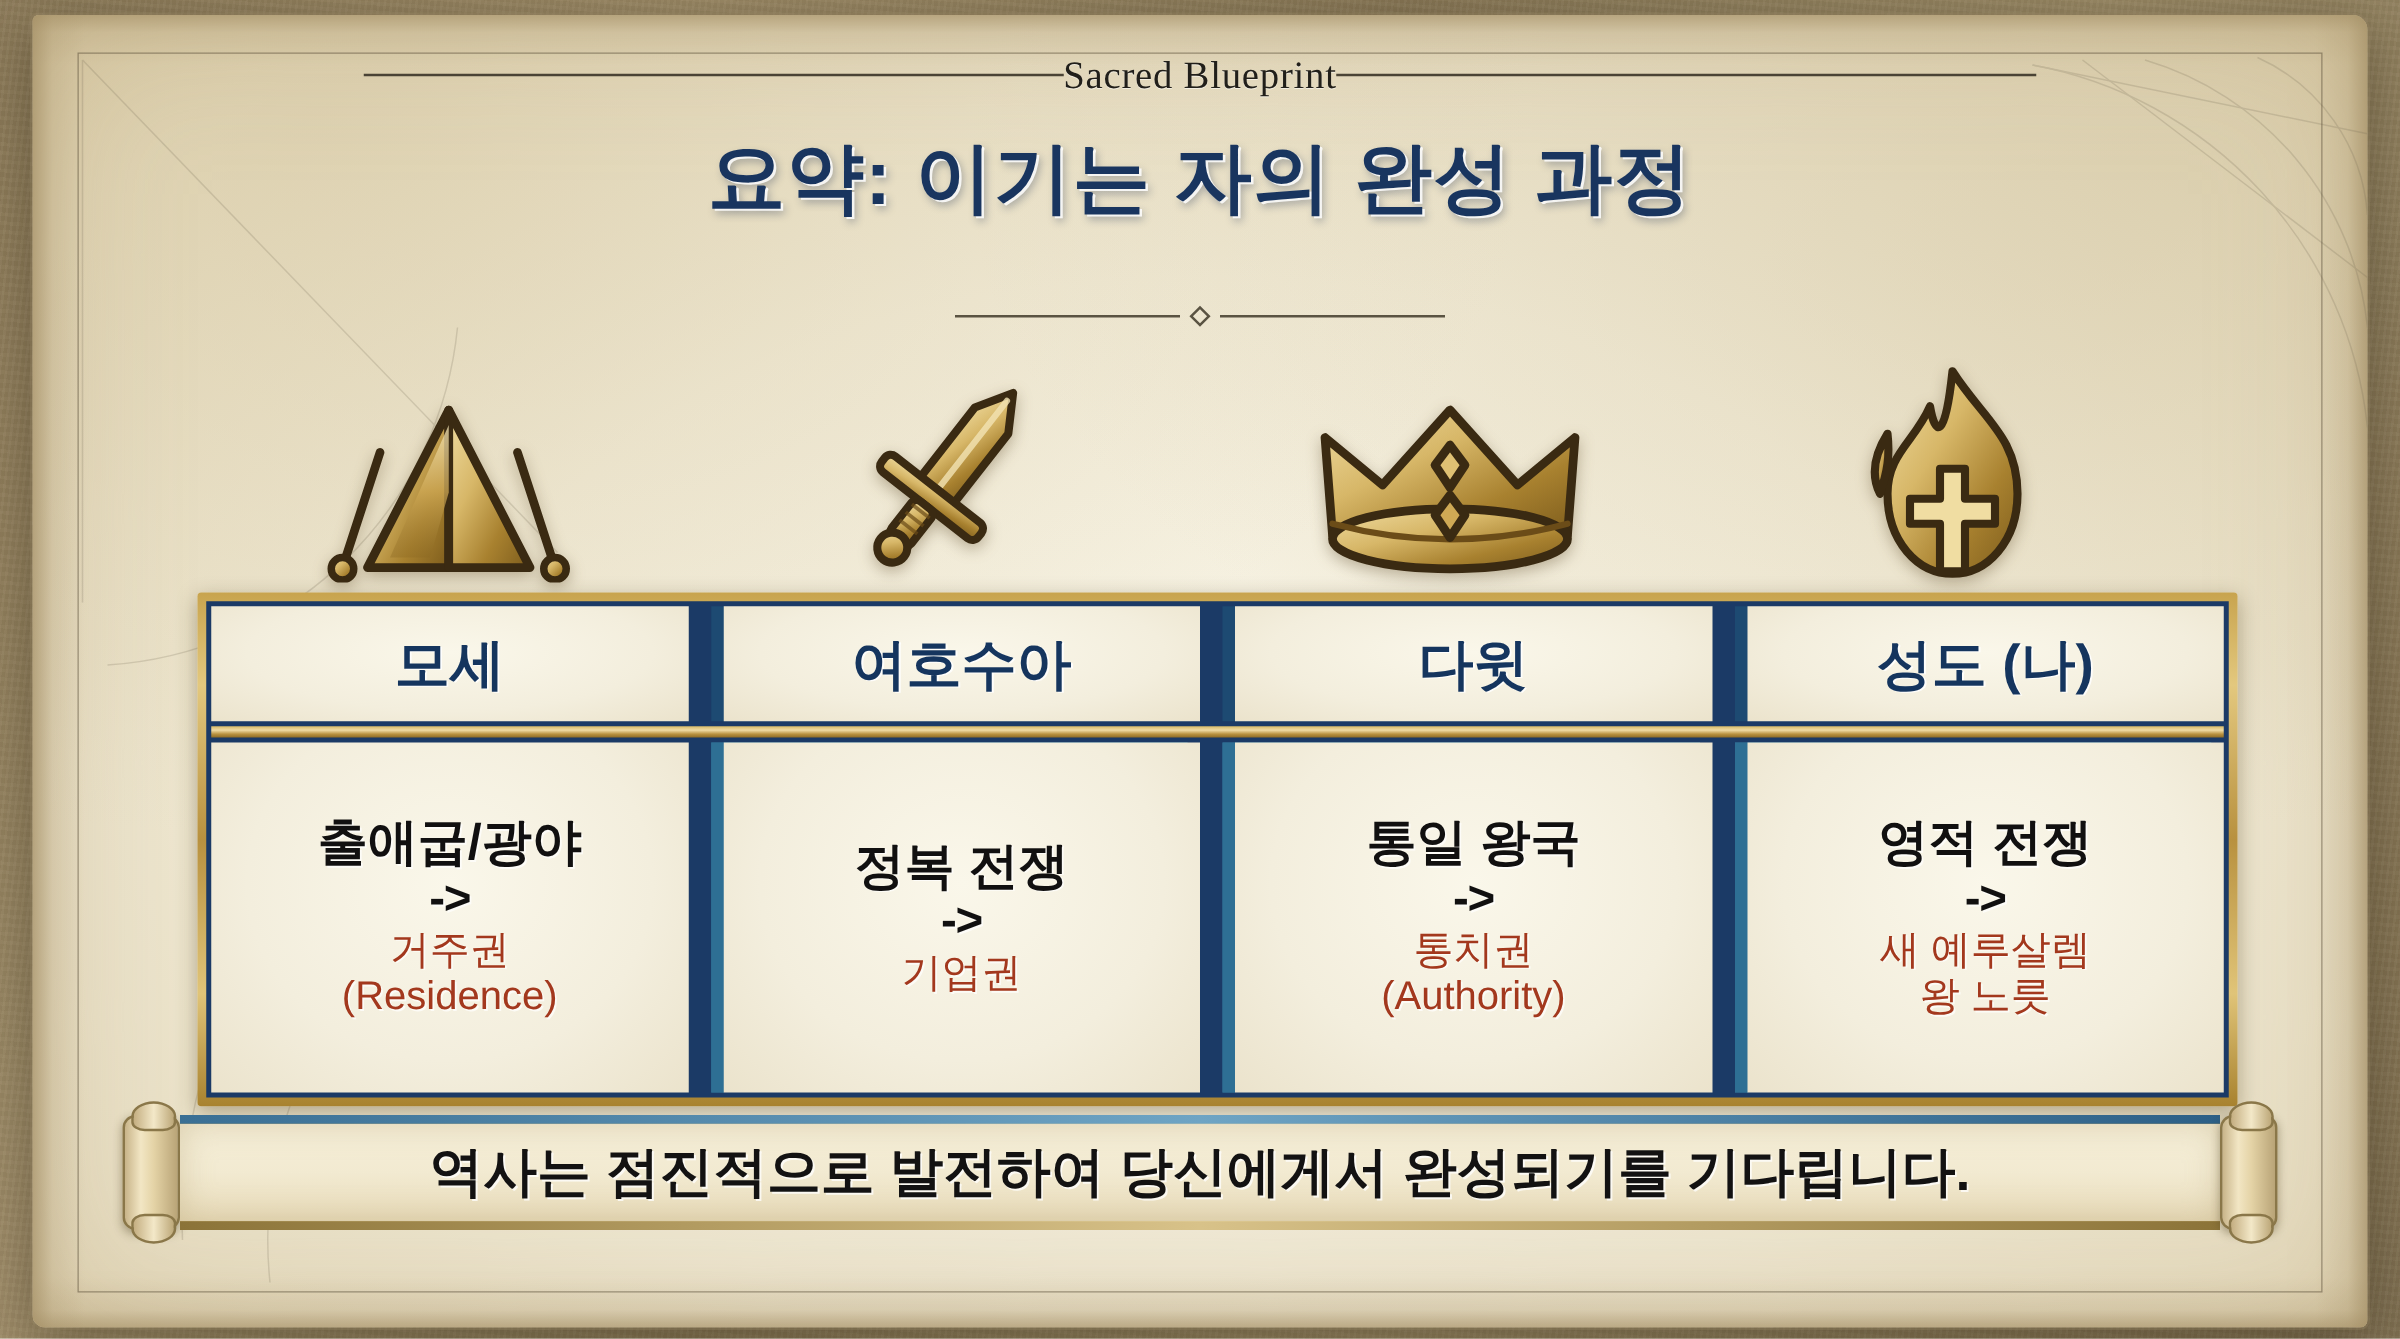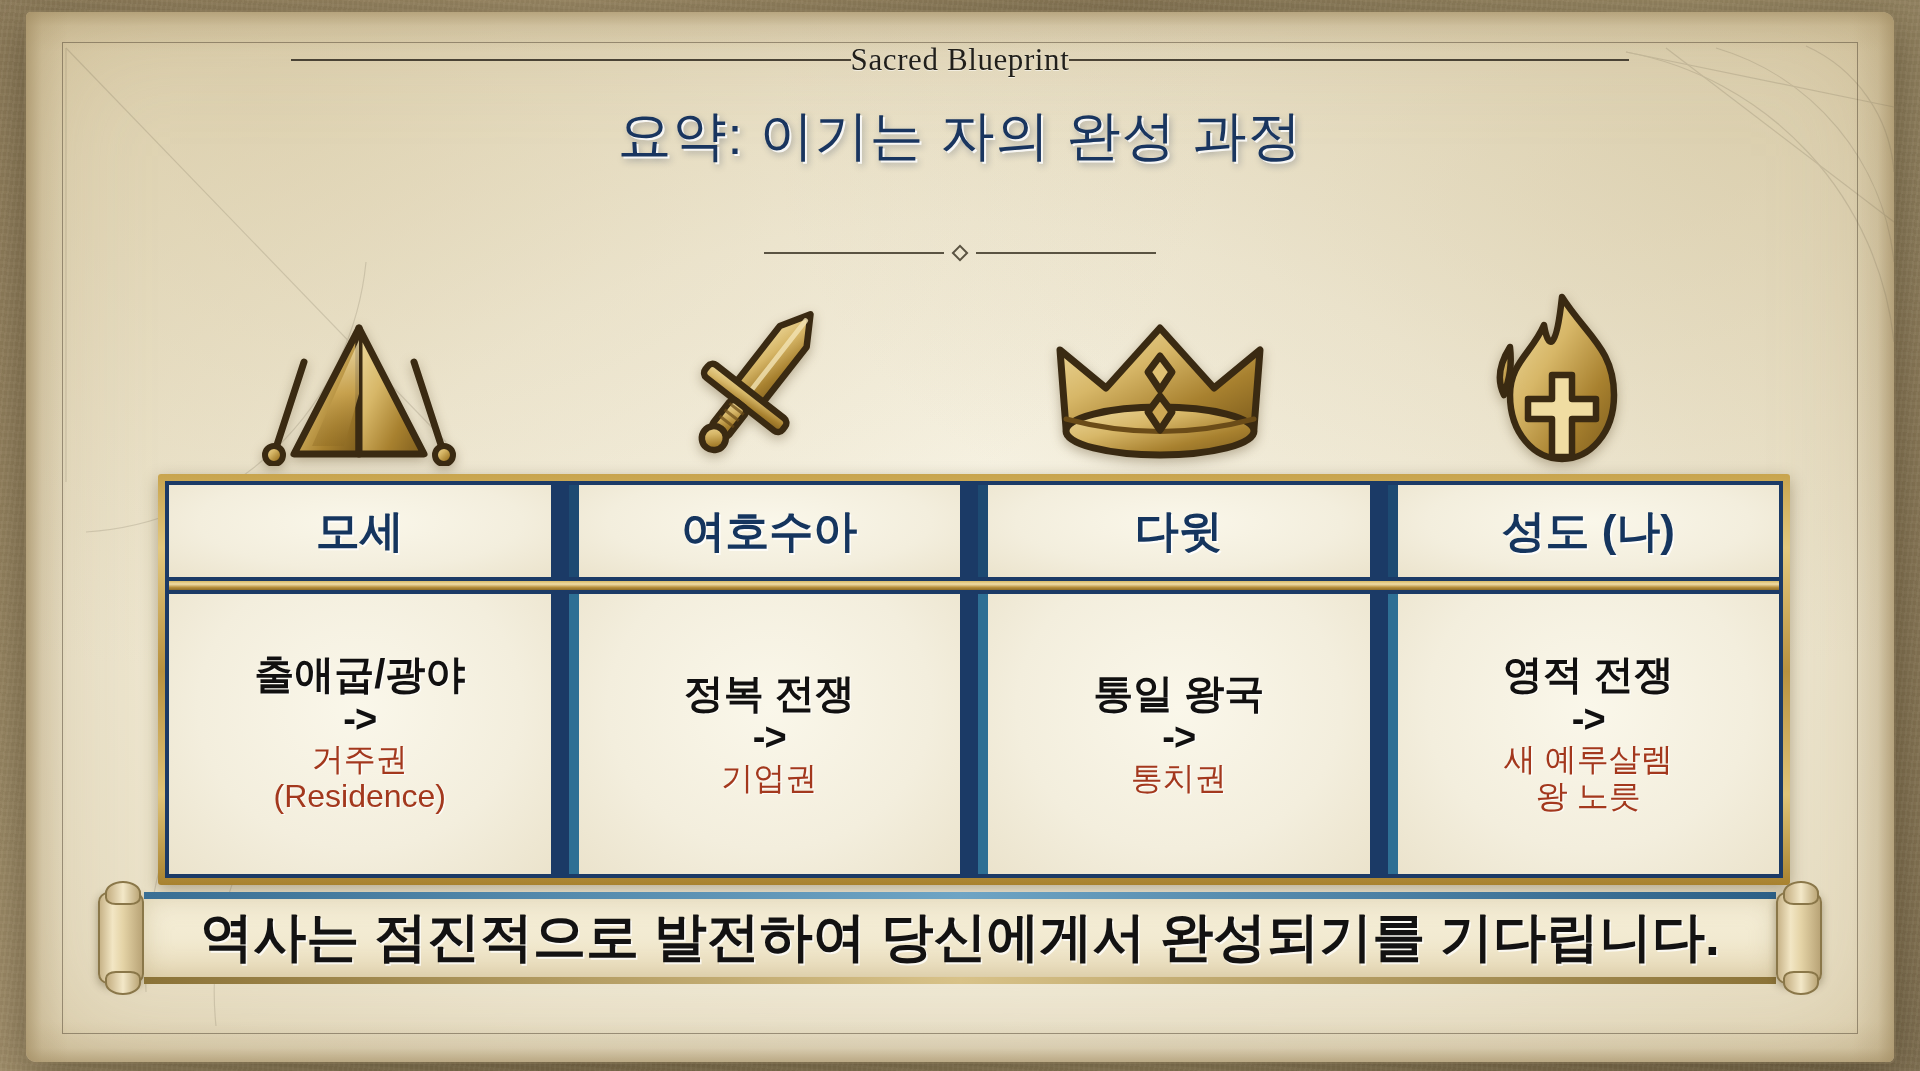--- a/index.html
+++ b/index.html
@@ -94,22 +94,22 @@
     color:#211f1a;
     white-space:nowrap;
     text-shadow:0 1px 0 rgba(255,255,255,.55);
   }
 
   
   #title{
     position:absolute;
     top:88px; left:0; right:0;
     text-align:center;
-    font-size:54px;
-    font-weight:400;
+    font-size:62px;
+    font-weight:700;
     letter-spacing:1px;
     color:#19355f;
     text-shadow:
       2px 2px 0 rgba(255,255,255,0.85),
       3px 4px 7px rgba(30,45,80,0.35);
     z-index:6;
   }
 
   
   #title-divider{
@@ -256,21 +256,21 @@
     content:"";
     position:absolute; left:0; right:0; top:-7px; height:7px;
     background:linear-gradient(90deg,#3a6f94,#6ea4c4,#2c5f86);
   }
   #scroll-body::after{
     content:"";
     position:absolute; left:0; right:0; bottom:-7px; height:7px;
     background:linear-gradient(90deg,#8b7338,#d8c289,#8b7338);
   }
   #scroll-text{
-    font-size:53px; font-weight:800;
+    font-size:43px; font-weight:800;
     color:#131212;
     text-shadow:1.5px 1.5px 0 rgba(255,255,255,.75);
     white-space:nowrap;
   }
 </style>
 </head>
 <body>
 
 <div id="stage">
 
@@ -414,20 +414,21 @@
           <div class="cell">
             <div class="line-black">정복 전쟁</div>
             <div class="line-arrow">-&gt;</div>
             <div class="line-red">기업권</div>
           </div>
 
           <div class="cell">
             <div class="line-black">통일 왕국</div>
             <div class="line-arrow">-&gt;</div>
             <div class="line-red">통치권</div>
+            <div class="line-red">(Authority)</div>
           </div>
 
           <div class="cell">
             <div class="line-black">영적 전쟁</div>
             <div class="line-arrow">-&gt;</div>
             <div class="line-red">새 예루살렘</div>
             <div class="line-red">왕 노릇</div>
           </div>
 
         </div>

